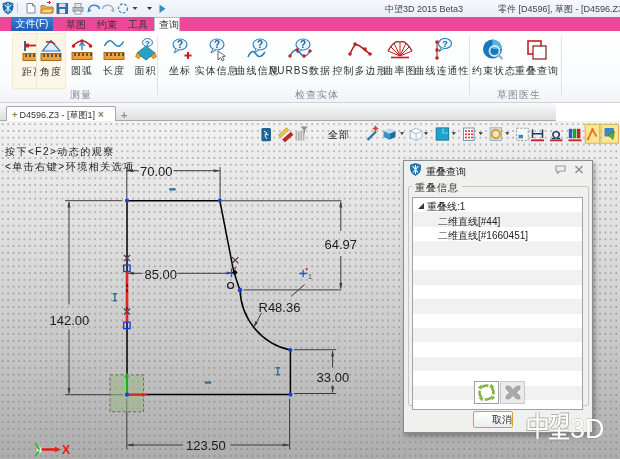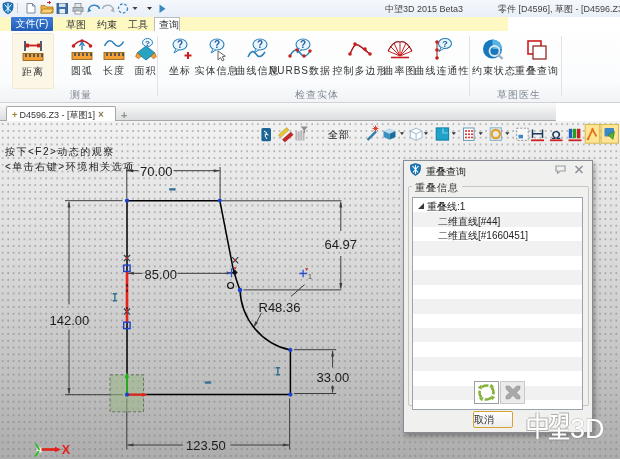--- a/index.html
+++ b/index.html
@@ -1,20 +1,20 @@
 <!DOCTYPE html>
 <html><head><meta charset="utf-8"><style>
 *{margin:0;padding:0;box-sizing:border-box}
 html,body{width:620px;height:459px;overflow:hidden;font-family:"Liberation Sans",sans-serif;position:relative;background:#fff}
 .abs{position:absolute}
 
 #titlebar{left:0;top:0;width:620px;height:17px;background:linear-gradient(#f5f8fc,#e9eff7)}
 #titlebar .t{top:3px;font-size:9px;color:#444;white-space:nowrap}
 
-#tabrow{left:0;top:17px;width:508px;height:14px;background:#fef9c3}
+#tabrow{left:0;top:17px;width:620px;height:14px;background:#ec4899}
 #filebtn{left:11px;top:0px;width:42px;height:14px;background:linear-gradient(#3e7fd6,#1f5cb8);color:#fff;font-size:10px;text-align:center;line-height:14px;border-radius:1px}
 .mtab{top:0;height:14px;font-size:10px;color:#333;line-height:15px;text-align:left}
 #tab-active{left:154px;top:0px;width:26px;height:15px;background:#fff;border:1px solid #b9bdc2;border-bottom:none;font-size:10px;color:#333;text-align:right;line-height:14px}
 
 #ribbon{left:0;top:31px;width:620px;height:72px;background:linear-gradient(#fefefe 0%,#fbfcfd 70%,#f1f3f6 100%);border-bottom:1px solid #d0d3d6}
 .rbtn{top:2px;height:56px}
 .rhl{background:#fcf6e6;border:1px solid #f2e9d2;border-radius:2px}
 .ric{position:absolute;left:50%;transform:translateX(-50%);top:5px}
 .rlab{position:absolute;left:50%;transform:translateX(-50%);top:31px;font-size:10px;color:#333;white-space:nowrap;letter-spacing:1px}
 .glab{top:57px;font-size:10px;color:#808a93;letter-spacing:1px}
@@ -24,21 +24,21 @@
 #dtab{left:6px;top:3px;width:110px;height:16px;background:#fff;border:1px solid #a6a6a6;border-bottom:none;border-radius:2px 2px 0 0;font-size:9.5px;color:#333;line-height:15px;white-space:nowrap;overflow:hidden}
 
 #canvas{left:0;top:121px;width:620px;height:338px;
 background:linear-gradient(#f2f2f2 0%,#dedede 35%,#c9c9c9 65%,#adadad 100%)}
 .prompt{font-size:10px;color:#222;white-space:nowrap;letter-spacing:1.5px;z-index:5}
 
 #panel{left:403px;top:160px;width:190px;height:273px;background:#f0f0ee;border:1px solid #888d93;box-shadow:2px 3px 5px rgba(0,0,0,.3)}
 #pgroup{left:4px;top:25px;width:181px;height:220px;border:1px solid #c6c6c4;border-radius:2px}
 #plist{left:8px;top:36px;width:171px;height:213px;background:repeating-linear-gradient(#fff 0,#fff 14.45px,#f1f1f1 14.45px,#f1f1f1 28.9px);border:1px solid #9aa4ad}
 .prow{font-size:10px;color:#222;white-space:nowrap}
-#pcancel{left:69px;top:250px;width:40px;height:17px;background:linear-gradient(#fff,#ededed);border:1px solid #d6a235;border-radius:2px;font-size:10px;color:#333;text-align:left;line-height:15px}
+#pcancel{left:69px;top:250px;width:40px;height:17px;background:linear-gradient(#fff,#ededed);border:1px solid #d6a235;border-radius:2px;font-size:10px;color:#333;text-align:right;line-height:15px}
 .pbtn{top:220px;width:25px;height:23px}
 </style></head><body>
 <div class="abs" id="titlebar">
   <svg class="abs" style="left:0;top:0" width="180" height="17" viewBox="0 0 180 17">
     <path d="M3 3.5 L8 2 L13 3.5 L13 7.5 Q13 11.5 8 14 Q3 11.5 3 7.5 Z" fill="#1878be" stroke="#0d4c7e" stroke-width="0.6"></path>
     <path d="M4.5 4.5 L11 11.5 M11.5 4.5 L5 11.5 M8 3 L8 12.5" stroke="#fff" stroke-width="1"></path>
     <path d="M17.5 3 V13" stroke="#c4ccd4" stroke-width="1"></path>
     <path d="M27 3.5 h5.5 l2.5 2.5 v7 h-8 z" fill="#fff" stroke="#7a8b9b" stroke-width="1"></path>
     <path d="M32.5 3.5 v2.5 h2.5" fill="none" stroke="#7a8b9b" stroke-width="1"></path>
     <path d="M41 5.5 h4 l1.5 1.5 h6.5 v6 h-12 z" fill="#f0b040" stroke="#a87818" stroke-width="0.8"></path>
@@ -74,20 +74,29 @@
   <div class="abs rbtn rhl" style="left:12px;width:42px">
     <svg class="ric" width="22" height="24" viewBox="0 0 22 24">
       <path d="M3 2 V12 M19 2 V12" stroke="#1a3a5c" stroke-width="1.6"></path>
       <path d="M5 6.5 H17" stroke="#c81e1e" stroke-width="1.8"></path>
         <rect x="3.6" y="4.6" width="3.4" height="3.8" fill="#c81e1e"></rect>
         <rect x="15" y="4.6" width="3.4" height="3.8" fill="#c81e1e"></rect>
       <rect x="1" y="14.5" width="20" height="7" fill="#f2a033" stroke="#8a5a10" stroke-width="0.8"></rect>
       <path d="M4 15 v3 M8 15 v3 M12 15 v3 M16 15 v3 M20 15 v3" stroke="#1a3a5c" stroke-width="1.4"></path>
     </svg>
     <div class="rlab">距离</div>
+  </div>
+  <div class="abs rbtn rhl" style="left:36px;width:30px">
+    <svg class="ric" width="22" height="24" viewBox="0 0 22 24">
+      <path d="M2.5 12 L11 1.5 L20 12 Z" fill="#ddeef8" stroke="#2980b9" stroke-width="1.2"></path>
+      <path d="M6 3 A 12 12 0 0 1 15 5" stroke="#c81e1e" stroke-width="1.5" fill="none"></path>
+      <rect x="1" y="14.5" width="20" height="7" fill="#f2a033" stroke="#8a5a10" stroke-width="0.8"></rect>
+      <path d="M4 15 v3 M8 15 v3 M12 15 v3 M16 15 v3 M20 15 v3" stroke="#1a3a5c" stroke-width="1.4"></path>
+    </svg>
+    <div class="rlab">角度</div>
   </div>
   <div class="abs rbtn" style="left:99px;width:30px">
     <svg class="ric" width="22" height="24" viewBox="0 0 22 24">
       <path d="M1.5 8 Q6 -1 11 5.5 Q16 12 20.5 3.5" stroke="#2980b9" stroke-width="1.5" fill="none"></path>
       <rect x="1" y="14.5" width="20" height="7" fill="#f2a033" stroke="#8a5a10" stroke-width="0.8"></rect>
       <path d="M4 15 v3 M8 15 v3 M12 15 v3 M16 15 v3 M20 15 v3" stroke="#1a3a5c" stroke-width="1.4"></path>
     </svg>
     <div class="rlab">长度</div>
   </div>
   <div class="abs rbtn" style="left:67px;width:30px">

